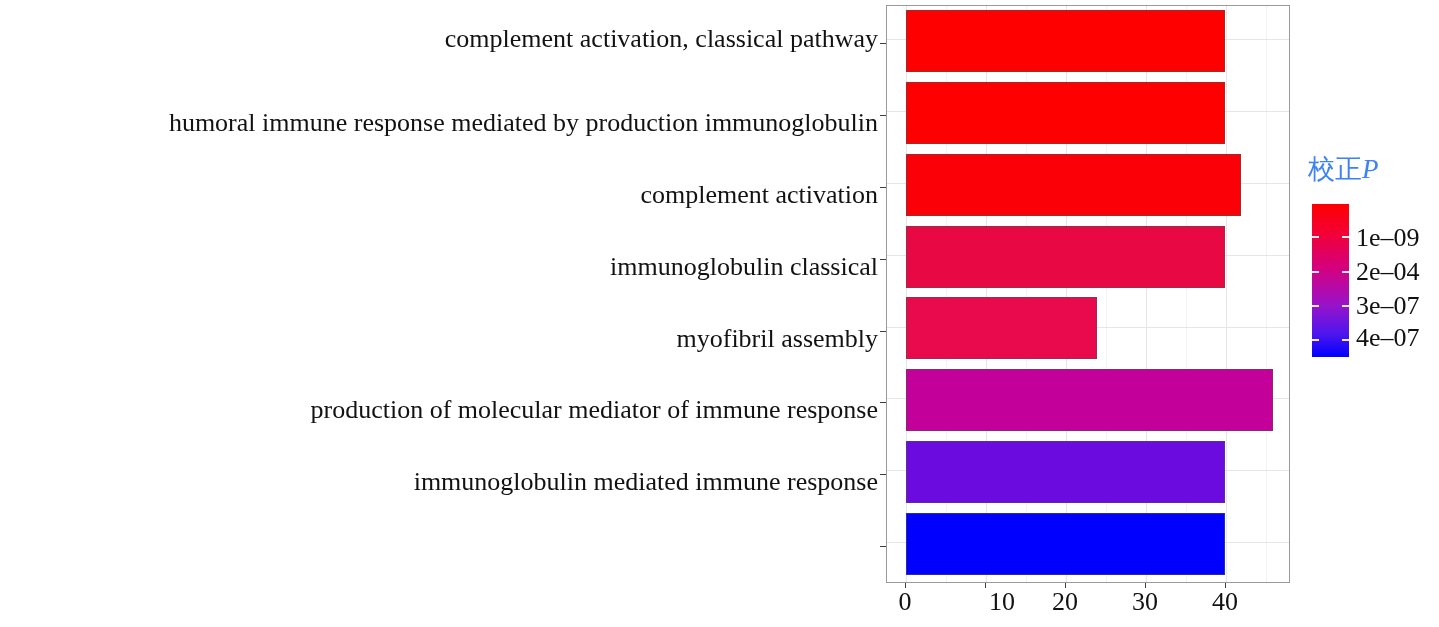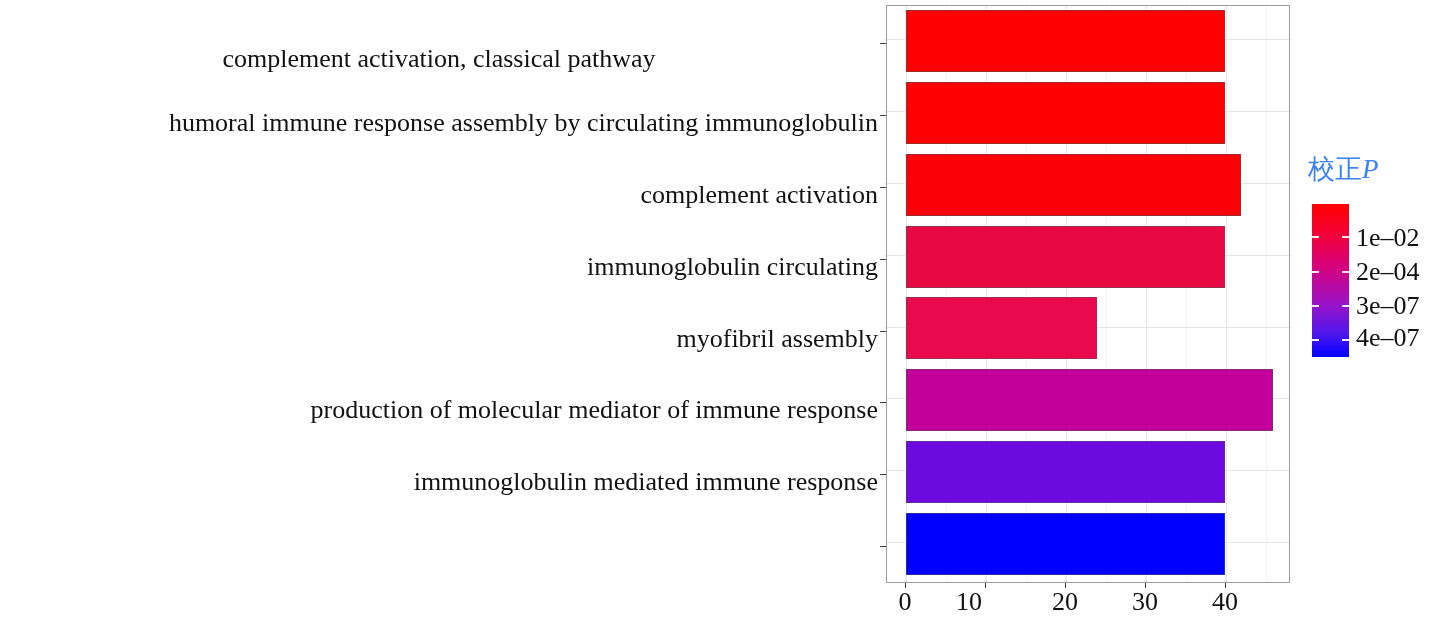--- a/index.html
+++ b/index.html
@@ -164,24 +164,24 @@
     color: #111111;
     transform: translateY(-50%);
   }
 </style>
 </head>
 <body>
 
 <div id="figure">
 
   <div id="ylabels">
-    <div class="ylabel" style="top:41px;text-align:center;">complement activation, classical pathway</div>
-    <div class="ylabel" style="top:105px;">humoral immune response assembly by circulating immunoglobulin</div>
+    <div class="ylabel" style="top:21px;">complement activation, classical pathway</div>
+    <div class="ylabel" style="top:105px;">humoral immune response mediated by production immunoglobulin</div>
     <div class="ylabel" style="top:177px;">complement activation</div>
-    <div class="ylabel" style="top:249px;">immunoglobulin circulating</div>
+    <div class="ylabel" style="top:249px;">immunoglobulin classical</div>
     <div class="ylabel" style="top:392px;">production of molecular mediator of immune response</div>
     <div class="ylabel" style="top:321px;">myofibril assembly</div>
     <div class="ylabel" style="top:464px;">immunoglobulin mediated immune response</div>
 
     <div class="ytick" style="top:38px;"></div>
     <div class="ytick" style="top:110px;"></div>
     <div class="ytick" style="top:182px;"></div>
     <div class="ytick" style="top:254px;"></div>
     <div class="ytick" style="top:326px;"></div>
     <div class="ytick" style="top:397px;"></div>
@@ -223,39 +223,39 @@
   </div>
 
   <div id="xaxis">
     <div class="xtick" style="left:19px;"></div>
     <div class="xtick" style="left:99px;"></div>
     <div class="xtick" style="left:179px;"></div>
     <div class="xtick" style="left:259px;"></div>
     <div class="xtick" style="left:339px;"></div>
 
     <div class="xticklabel" style="left:19px;">0</div>
-    <div class="xticklabel" style="left:83px;">10</div>
+    <div class="xticklabel" style="left:116px;">10</div>
     <div class="xticklabel" style="left:179px;">20</div>
     <div class="xticklabel" style="left:259px;">30</div>
     <div class="xticklabel" style="left:339px;">40</div>
   </div>
 
   <div id="legend">
     <div id="legend-title"><span>校正</span><span class="pvar">P</span></div>
 
     <div id="colorbar"></div>
 
     <div class="cb-tick left" style="top:86px;"></div>
     <div class="cb-tick right" style="top:86px;"></div>
     <div class="cb-tick left" style="top:121px;"></div>
     <div class="cb-tick right" style="top:121px;"></div>
     <div class="cb-tick left" style="top:155px;"></div>
     <div class="cb-tick right" style="top:155px;"></div>
     <div class="cb-tick left" style="top:189px;"></div>
     <div class="cb-tick right" style="top:189px;"></div>
 
-    <div class="cb-label" style="top:88px;">1e–02</div>
+    <div class="cb-label" style="top:88px;">1e–09</div>
     <div class="cb-label" style="top:122px;">2e–04</div>
     <div class="cb-label" style="top:156px;">3e–07</div>
     <div class="cb-label" style="top:188px;">4e–07</div>
   </div>
 
 </div>
 
 </body></html>

